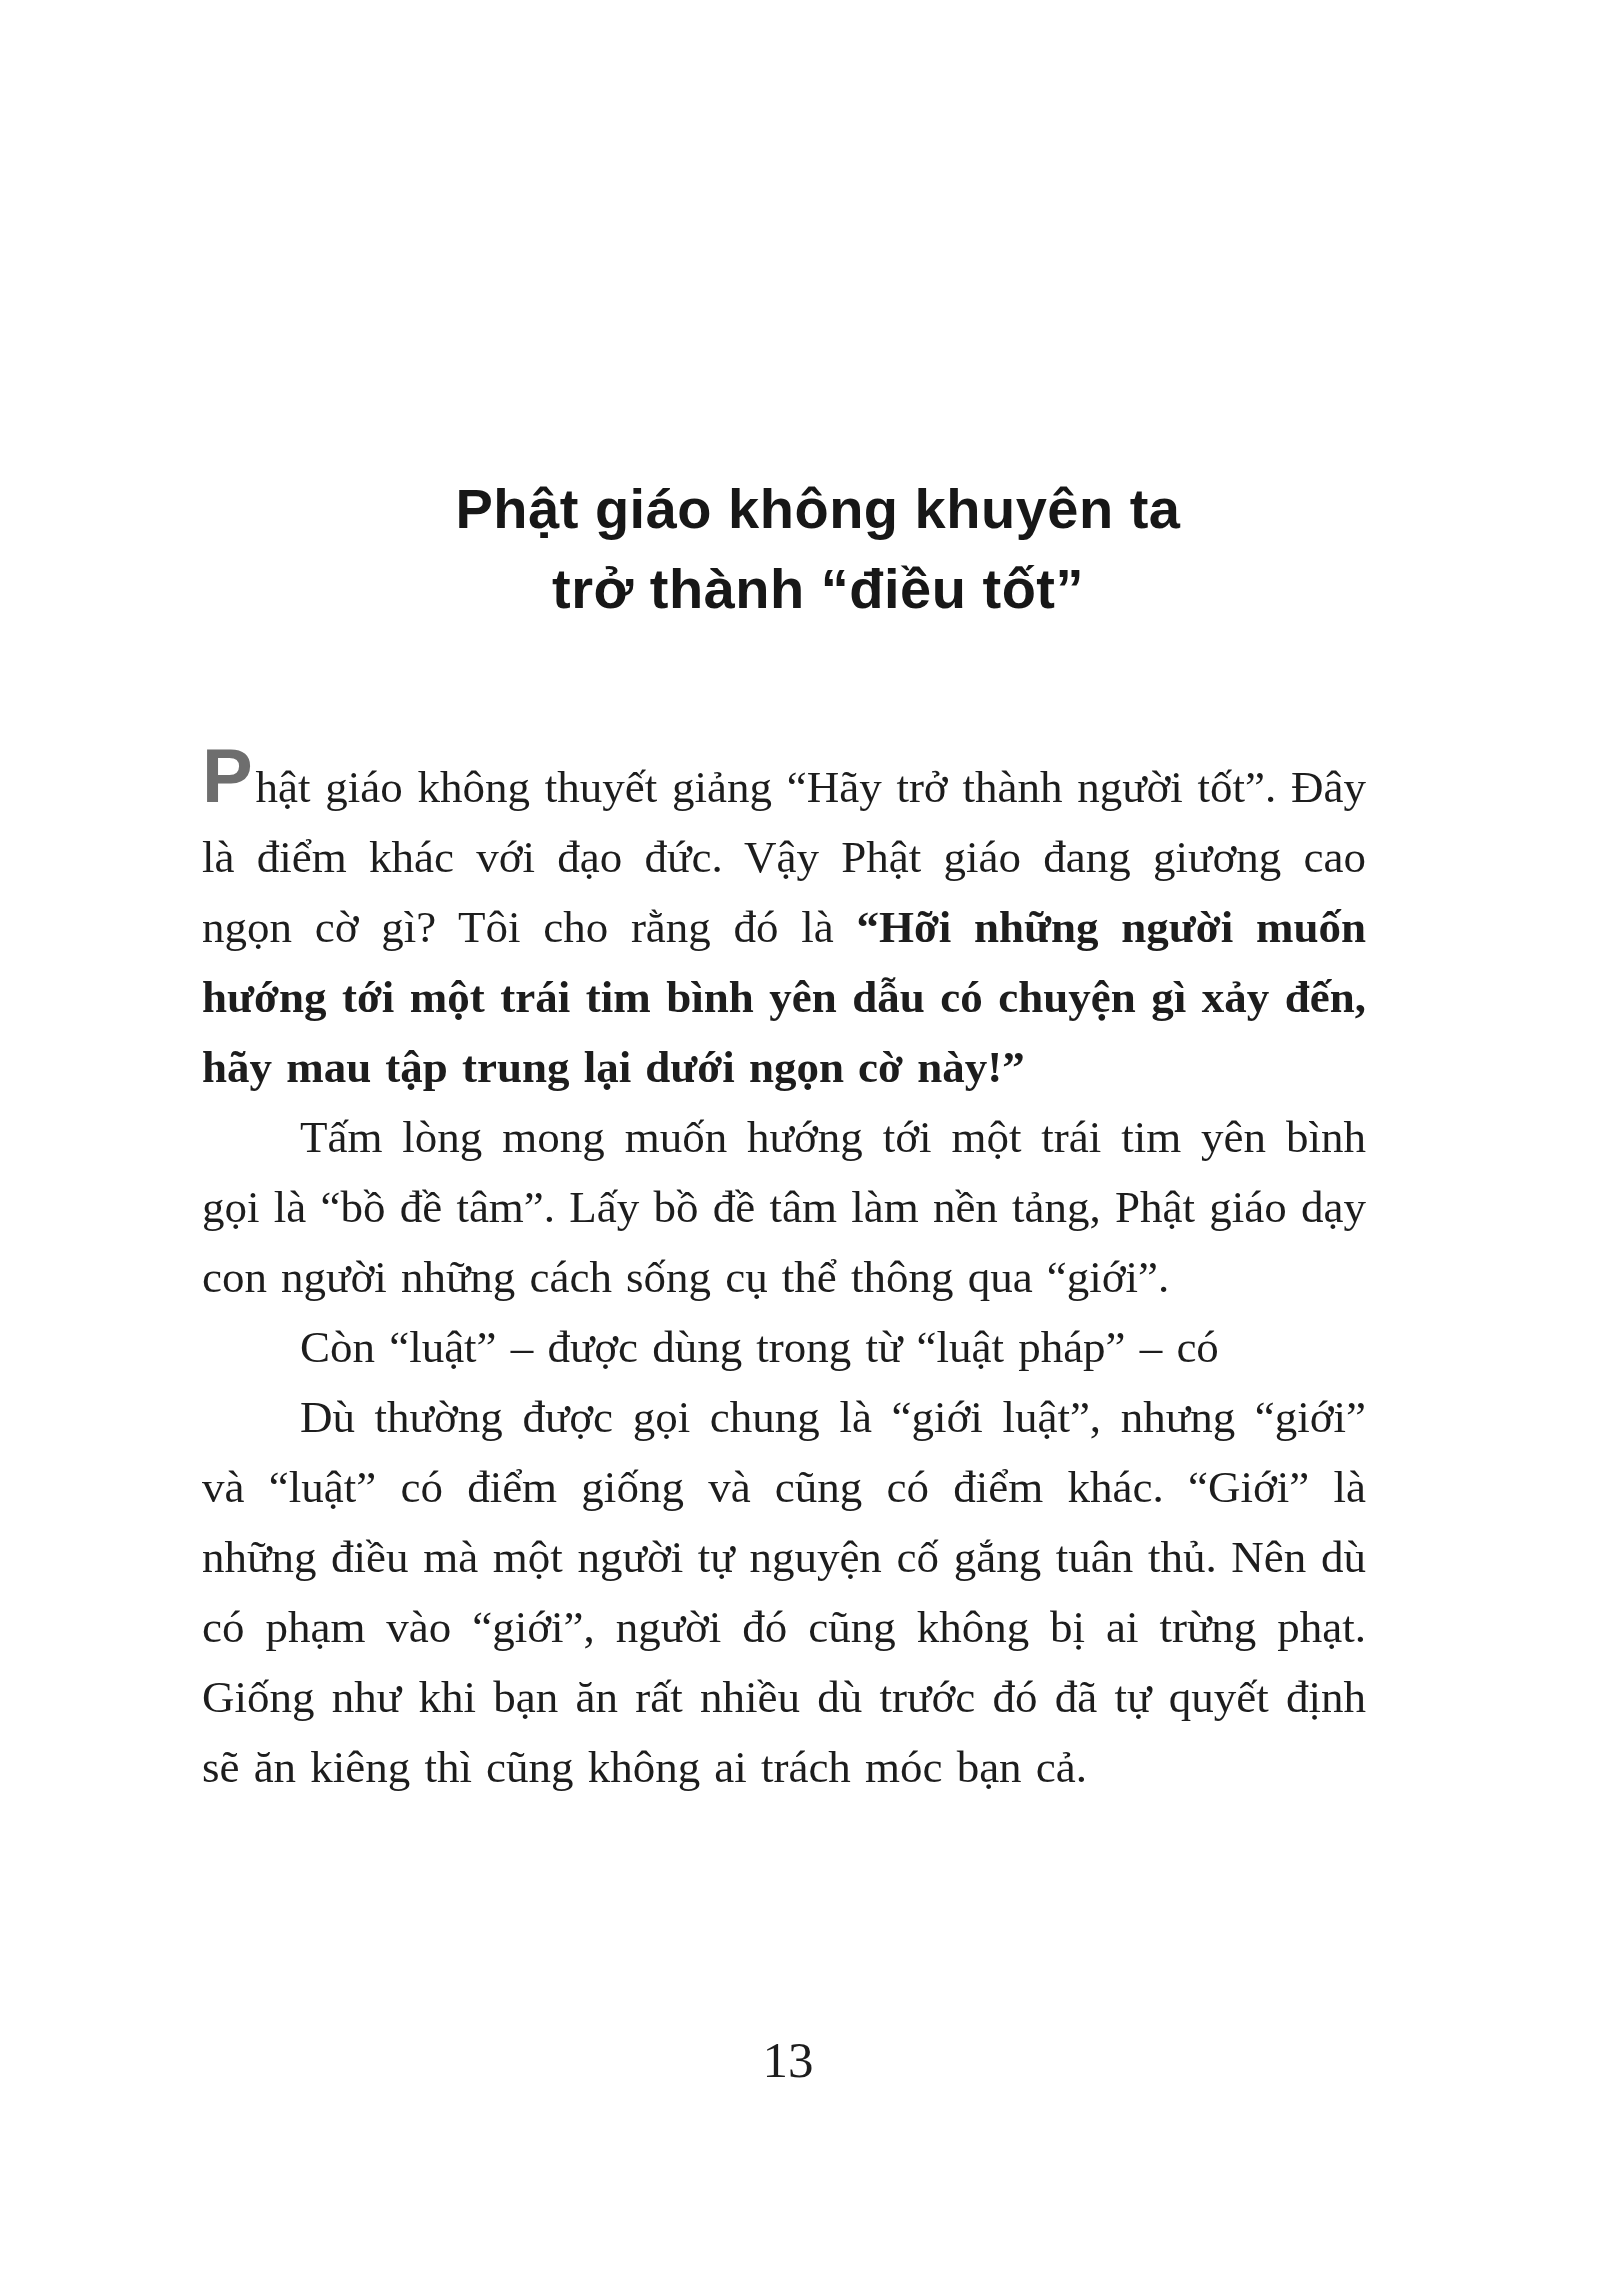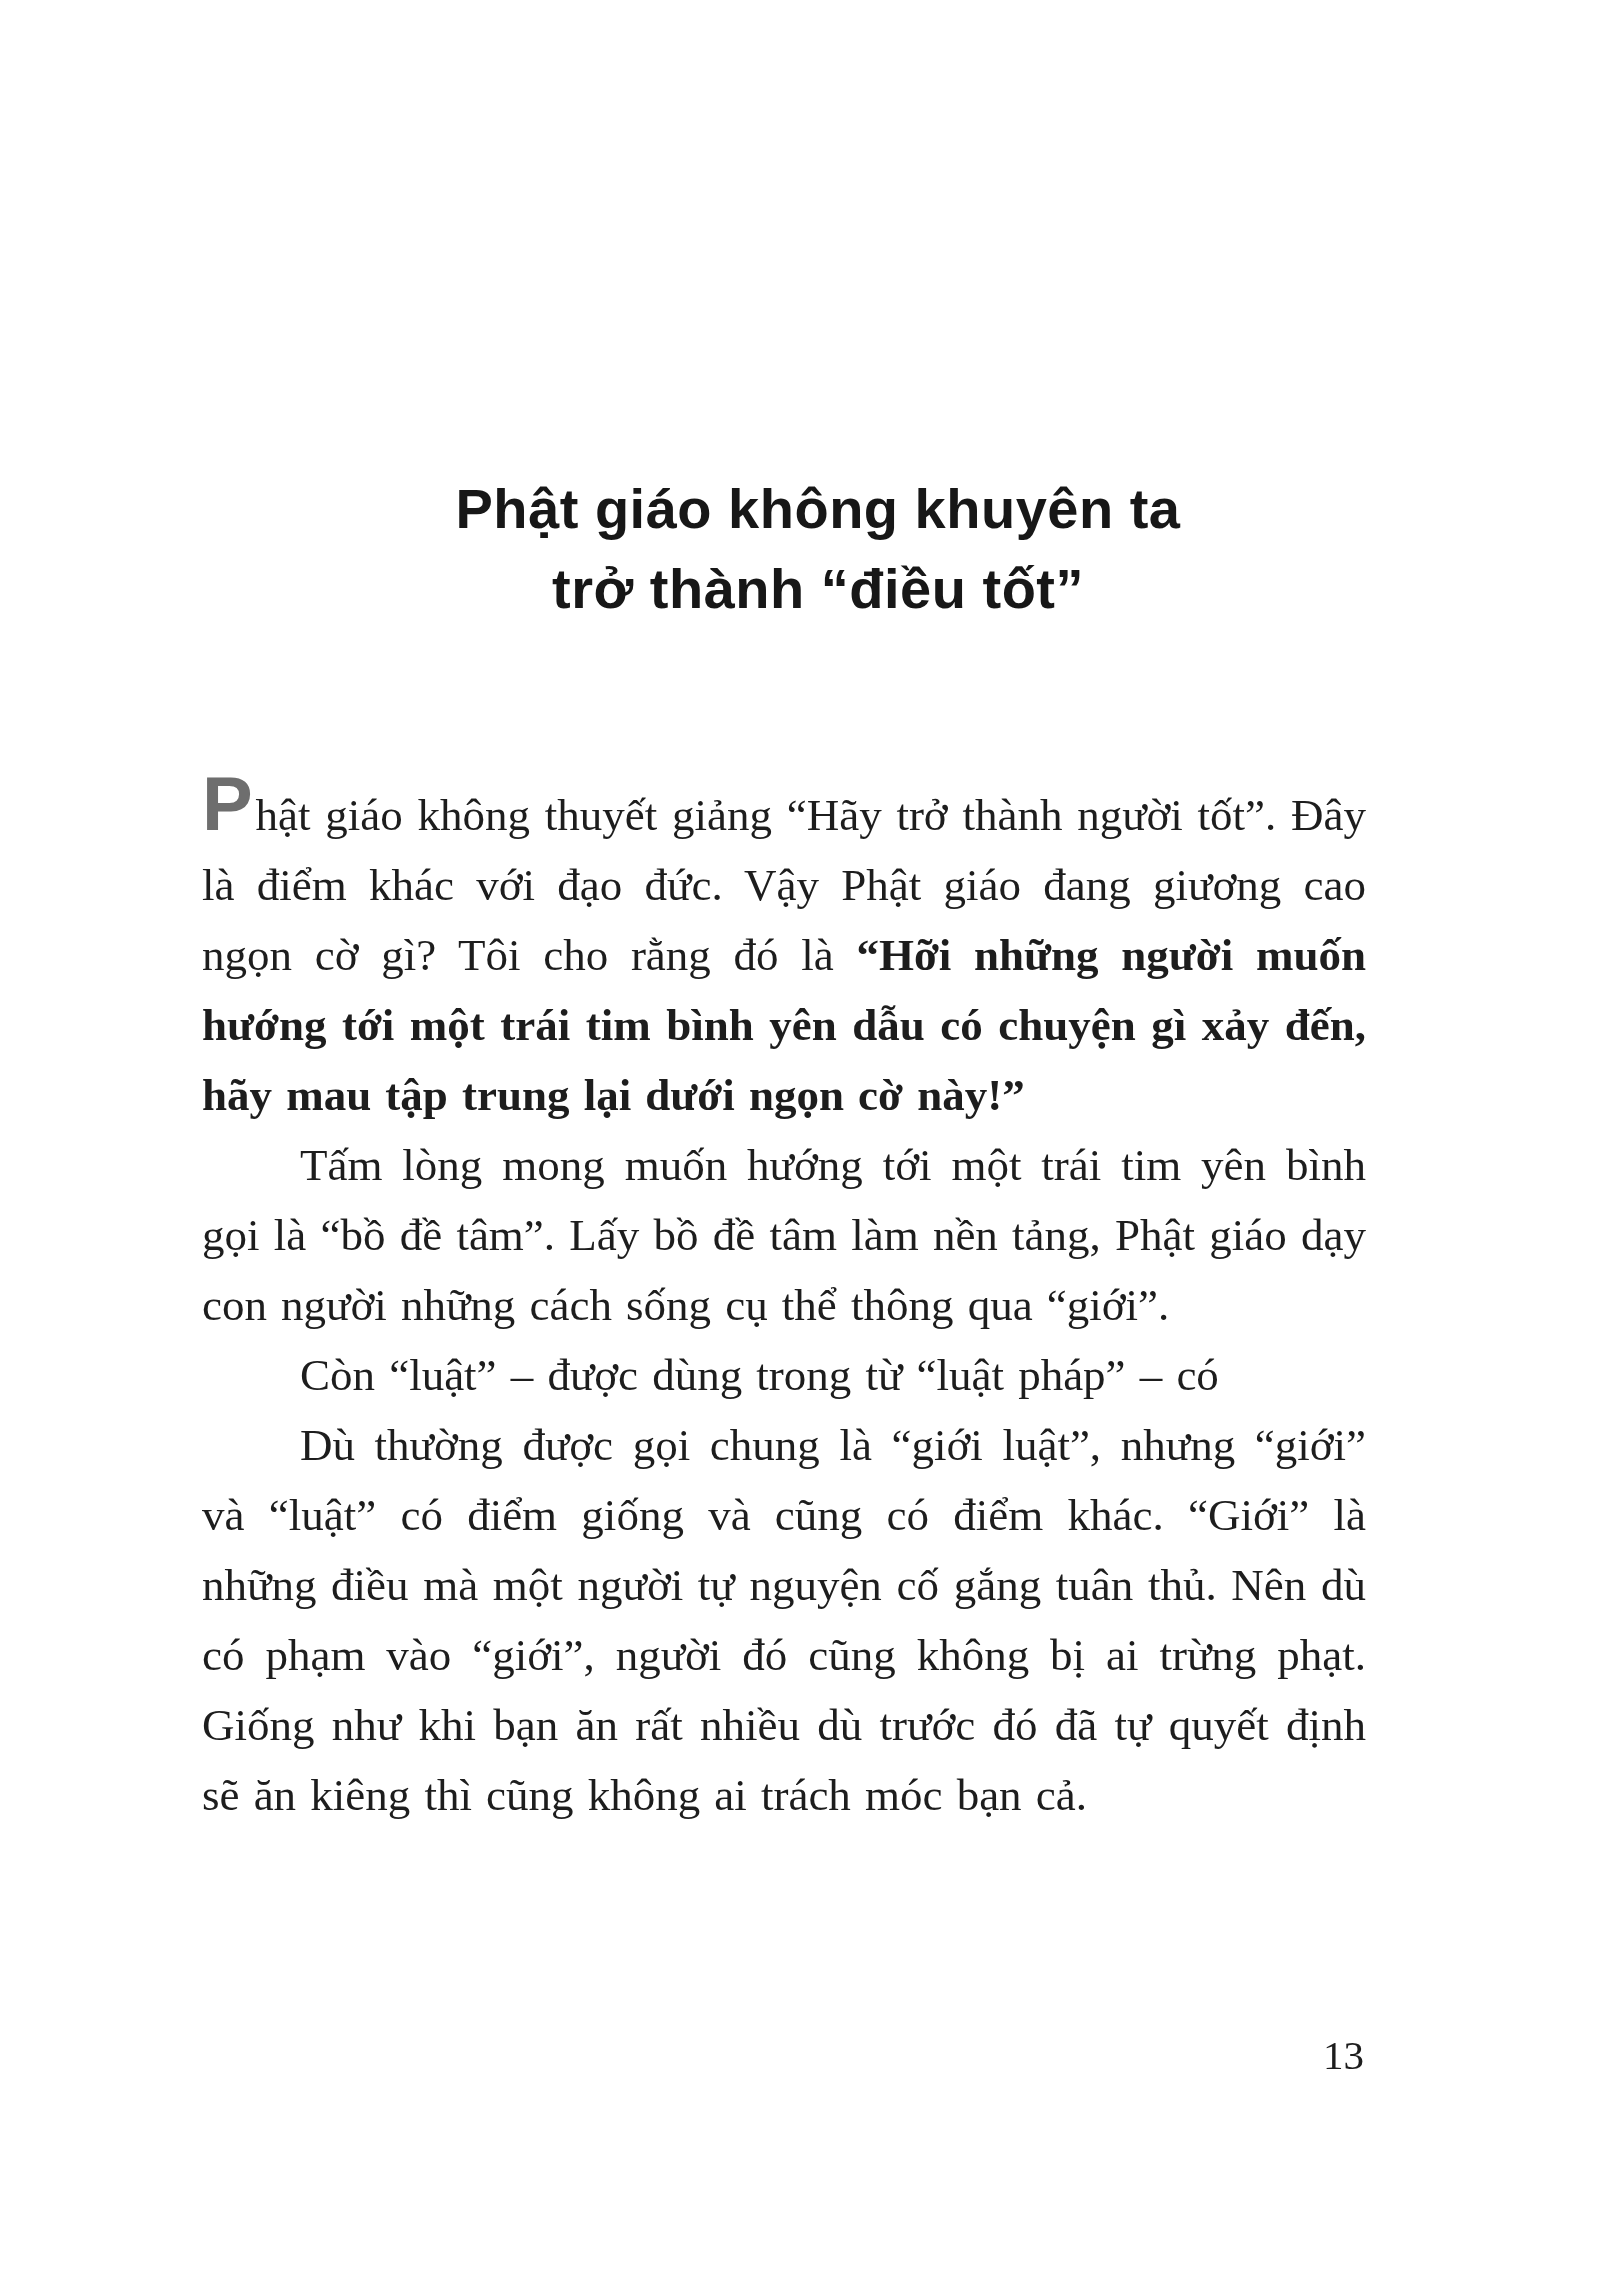--- a/index.html
+++ b/index.html
@@ -21,21 +21,21 @@
     font-family: "Liberation Sans", sans-serif;
     font-weight: 700;
     font-size: 56px;
     line-height: 80px;
     color: #171717;
     letter-spacing: 0.5px;
   }
   .title-line { display: block; }
   .body-text {
     position: absolute;
-    top: 780px;
+    top: 752px;
     left: 202px;
     width: 1164px;
     font-family: "Liberation Serif", serif;
     font-size: 45px;
     line-height: 70px;
     color: #1d1d1d;
     text-align: justify;
     word-spacing: 2.9px;
   }
   .body-text p { margin: 0; }
@@ -45,25 +45,25 @@
     font-weight: 700;
     font-size: 76px;
     line-height: 0;
     color: #6e6e6e;
     padding-right: 2.9px;
   }
   .bold-run { font-weight: 700; }
   .page-number {
     position: absolute;
     top: 2031px;
-    left: 200px;
+    left: 206px;
     width: 1164px;
-    text-align: right;
+    text-align: center;
     font-family: "Liberation Serif", serif;
-    font-size: 41px;
+    font-size: 51px;
     color: #1d1d1d;
   }
 </style>
 </head>
 <body>
 
 <div class="page">
   <h1 class="title">
     <span class="title-line">Phật giáo không khuyên ta</span>
     <span class="title-line">trở thành “điều tốt”</span>

